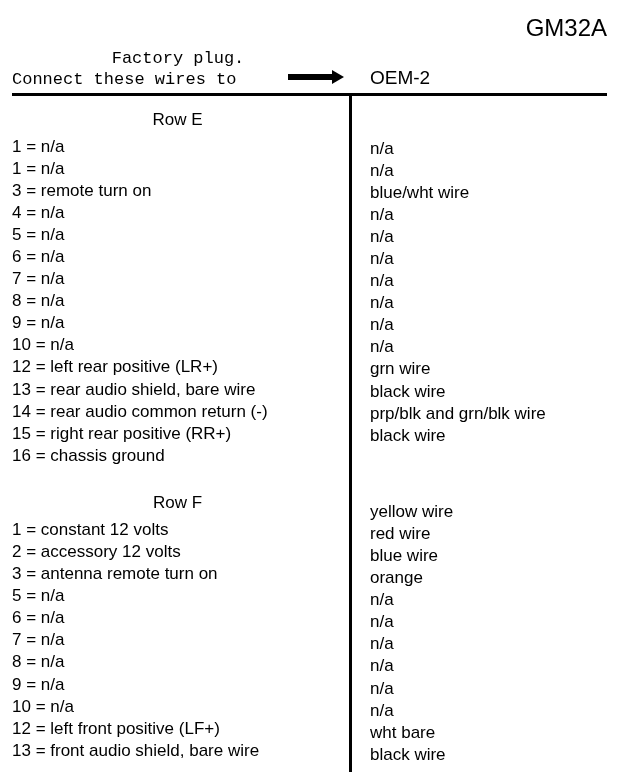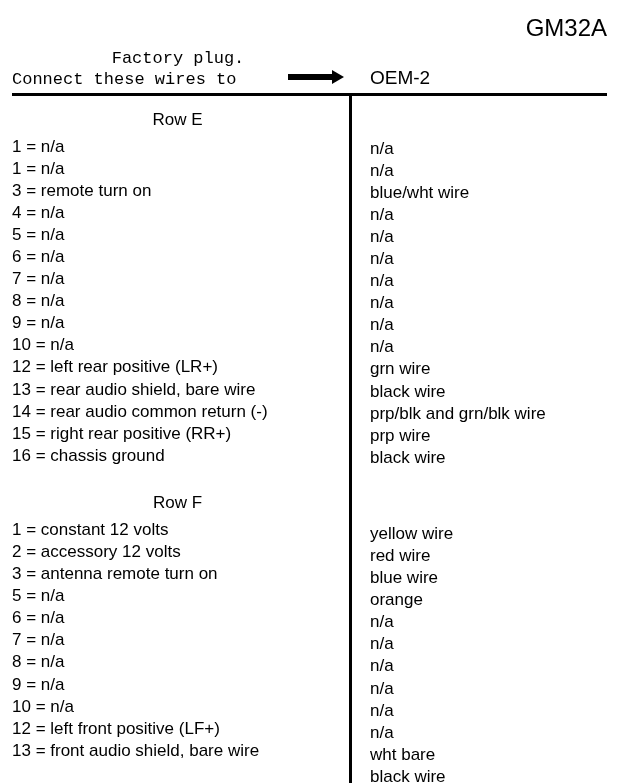--- a/index.html
+++ b/index.html
@@ -153,21 +153,20 @@
         <div class="line">n/a</div>
         <div class="line">n/a</div>
         <div class="line">n/a</div>
         <div class="line">n/a</div>
         <div class="line">n/a</div>
         <div class="line">n/a</div>
         <div class="line">n/a</div>
         <div class="line">grn wire</div>
         <div class="line">black wire</div>
         <div class="line">prp/blk and grn/blk wire</div>
-        <div class="line">prp wire</div>
         <div class="line">black wire</div>
         <div class="section-gap"></div>
         <div class="row-header-spacer"></div>
         <div class="line">yellow wire</div>
         <div class="line">red wire</div>
         <div class="line">blue wire</div>
         <div class="line">orange</div>
         <div class="line">n/a</div>
         <div class="line">n/a</div>
         <div class="line">n/a</div>

